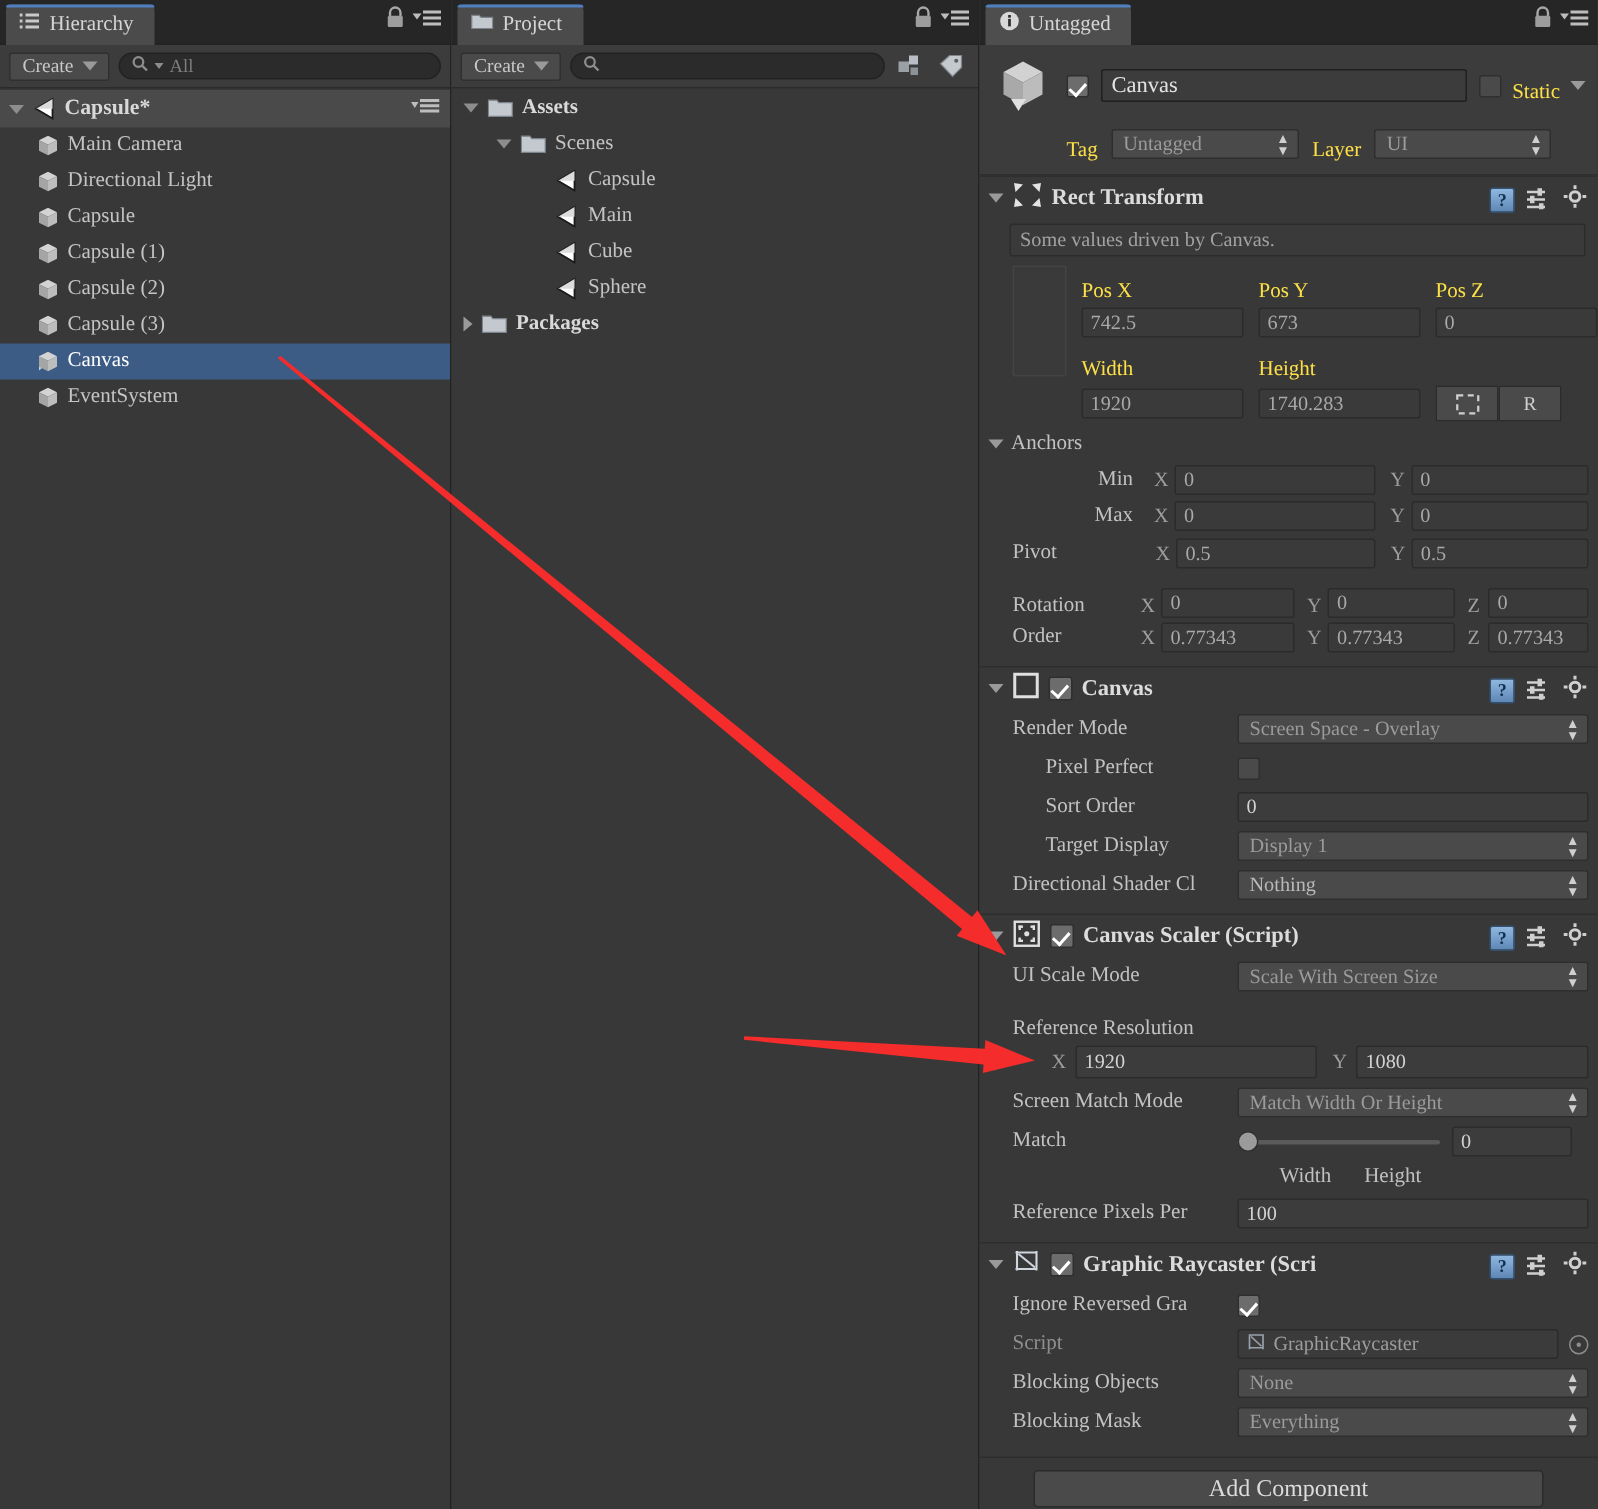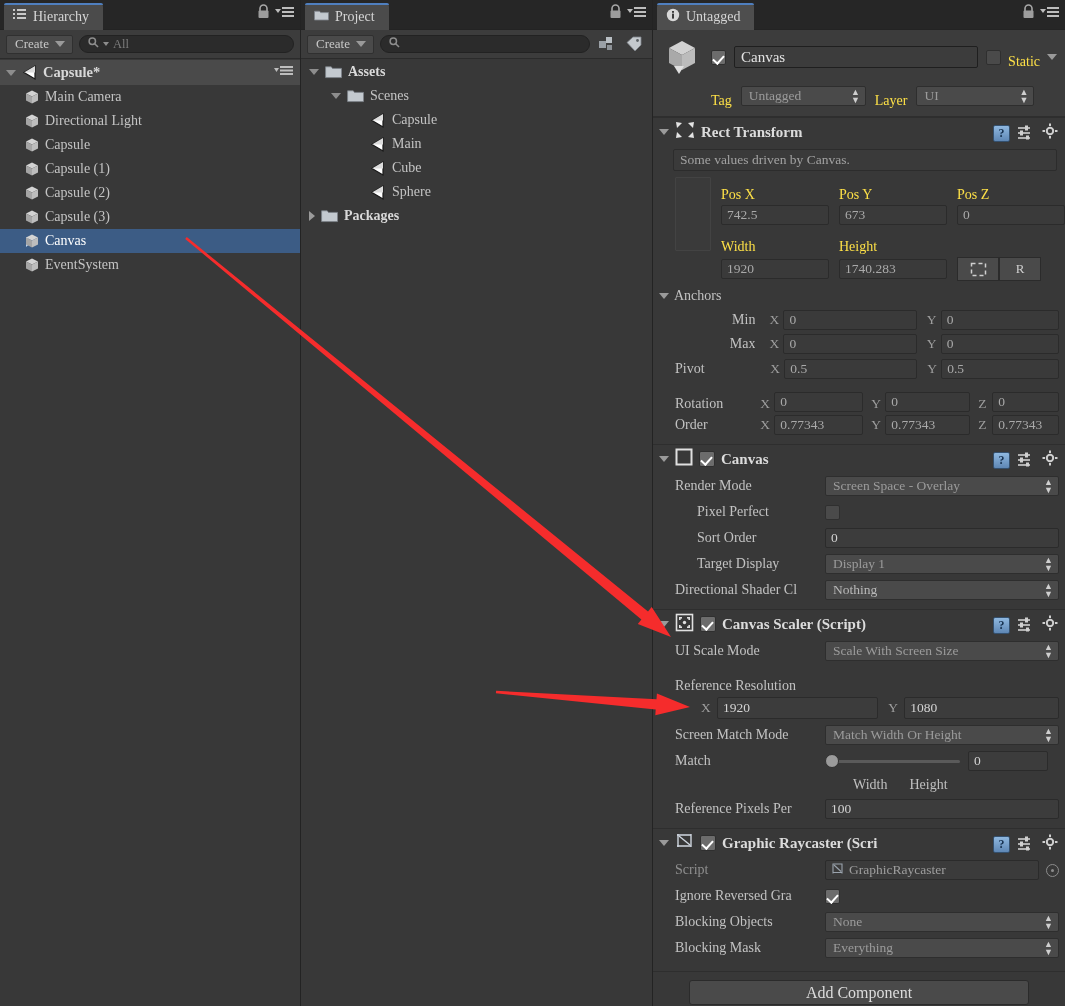--- a/index.html
+++ b/index.html
@@ -922,39 +922,39 @@
                     <line x1="8" y1="13" x2="8" y2="15.5"></line>
                     <line x1="0.5" y1="8" x2="3" y2="8"></line>
                     <line x1="13" y1="8" x2="15.5" y2="8"></line>
                   </g>
                 </svg>
             </span>
           </span>
         </div>
 
         <div class="row">
+          <span class="rlabel">Ignore Reversed Gra</span>
+          <div class="chk on"></div>
+        </div>
+        <div class="row">
           <span class="rlabel" style="color:#8f8f8f">Script</span>
           <div class="objfield" style="flex:1">
             <span>
               <svg width="13" height="13" viewBox="0 0 13 13">
                   <g stroke="#9aa3ad" stroke-width="1.1" fill="none">
                     <path d="M2 1.5 v10 M11 1.5 v10 M1.5 2 h10 M1.5 10.5 h10"></path>
                     <path d="M3 3 L10 9.5"></path>
                   </g>
                 </svg>
             </span>
             <span>GraphicRaycaster</span>
           </div>
           <span class="circsel" style="margin-left:7px"></span>
         </div>
         <div class="row">
-          <span class="rlabel">Ignore Reversed Gra</span>
-          <div class="chk on"></div>
-        </div>
-        <div class="row">
           <span class="rlabel">Blocking Objects</span>
           <div class="dd dim" style="flex:1">
             <span>None</span>
             <span class="dd-arrows">▲<br>▼</span>
           </div>
         </div>
         <div class="row">
           <span class="rlabel">Blocking Mask</span>
           <div class="dd dim" style="flex:1">
             <span>Everything</span>

